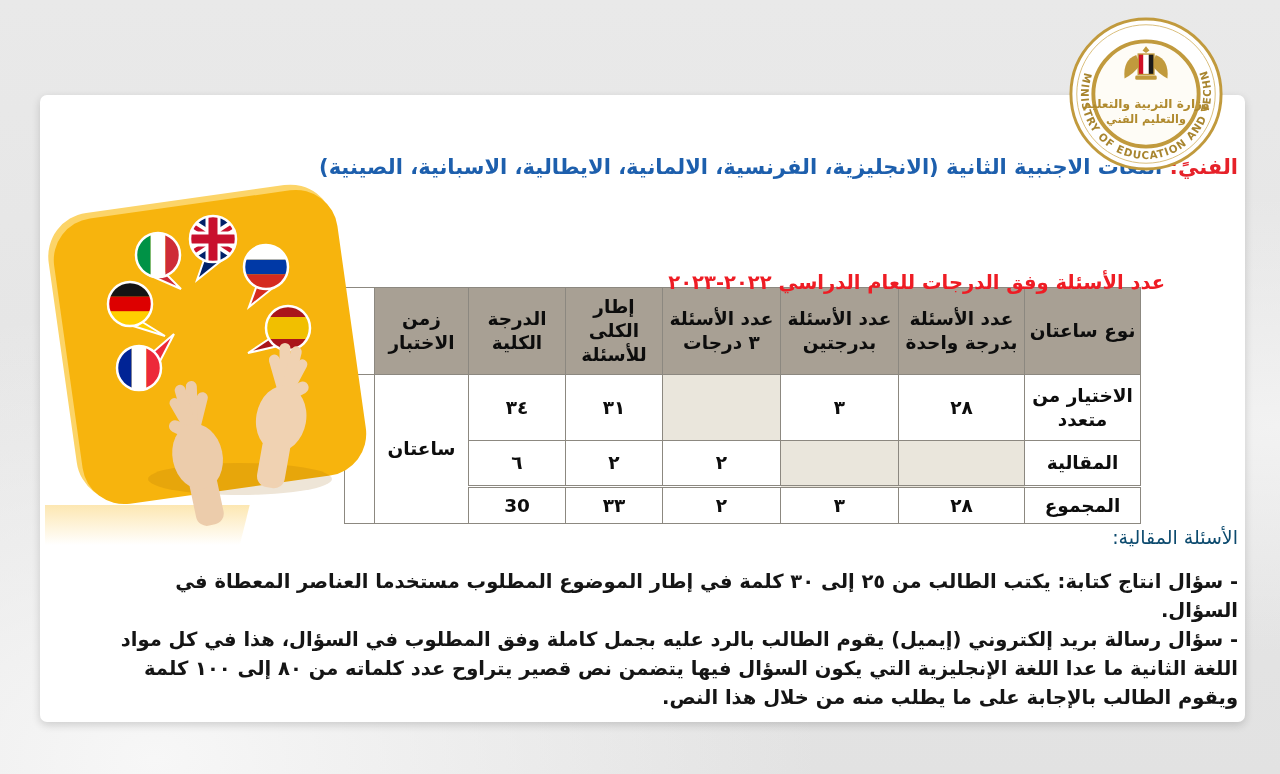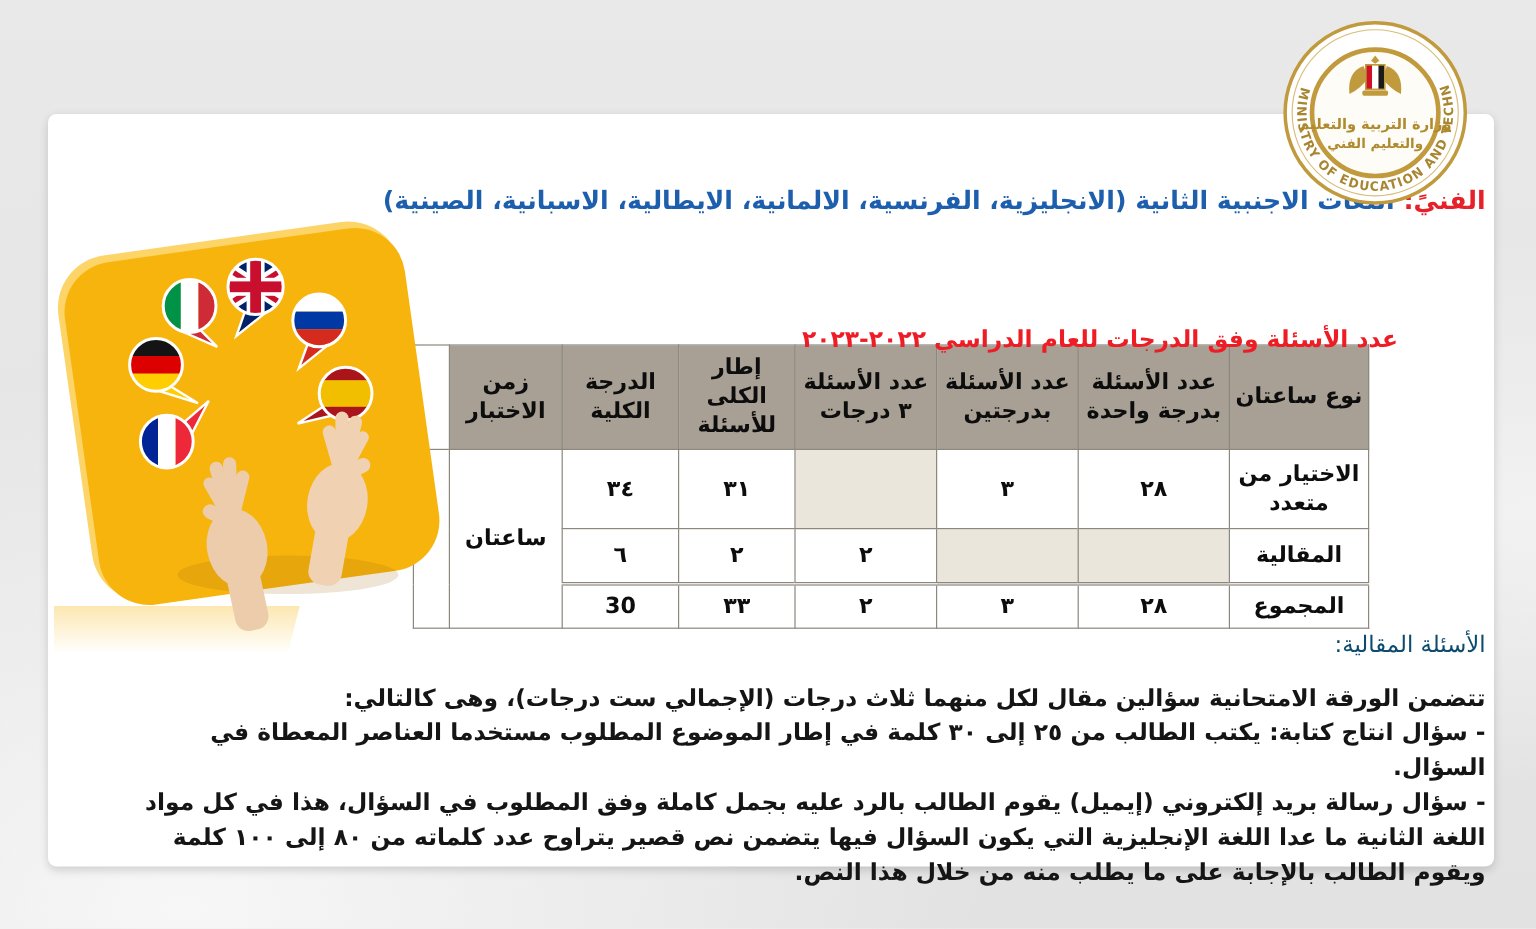--- a/index.html
+++ b/index.html
@@ -273,18 +273,17 @@
       <g>
         <ellipse cx="195" cy="296" rx="92" ry="16" fill="rgba(150,95,5,0.16)"></ellipse>
         <use href="#hand-shape" transform="translate(148,252) rotate(-12) scale(-1,1)" fill="#ecccab"></use>
         <use href="#hand-shape" transform="translate(240,214) rotate(10)" fill="#f0d2b2"></use>
       </g>
     </svg>
   </div>
 
   <div class="essay-heading">الأسئلة المقالية:</div>
   <div class="essay-body">
-    <p>تتضمن الورقة الامتحانية سؤالين مقال لكل منهما ثلاث درجات (الإجمالي ست درجات)، وهى كالتالي:</p>
     <p>- سؤال انتاج كتابة: يكتب الطالب من ٢٥ إلى ٣٠ كلمة في إطار الموضوع المطلوب مستخدما العناصر المعطاة في السؤال.</p>
     <p>- سؤال رسالة بريد إلكتروني (إيميل) يقوم الطالب بالرد عليه بجمل كاملة وفق المطلوب في السؤال، هذا في كل مواد اللغة الثانية ما عدا اللغة الإنجليزية التي يكون السؤال فيها يتضمن نص قصير يتراوح عدد كلماته من ٨٠ إلى ١٠٠ كلمة ويقوم الطالب بالإجابة على ما يطلب منه من خلال هذا النص.</p>
   </div>
 
 </div>
 
 </body></html>

